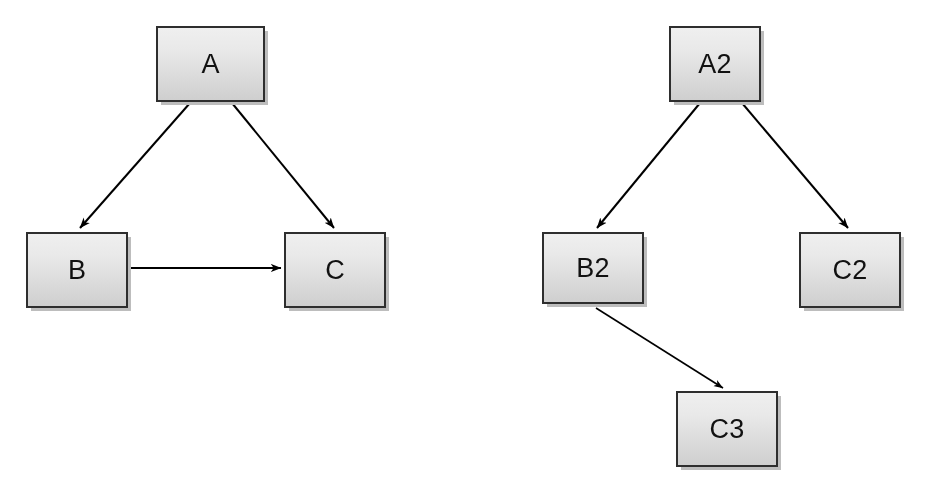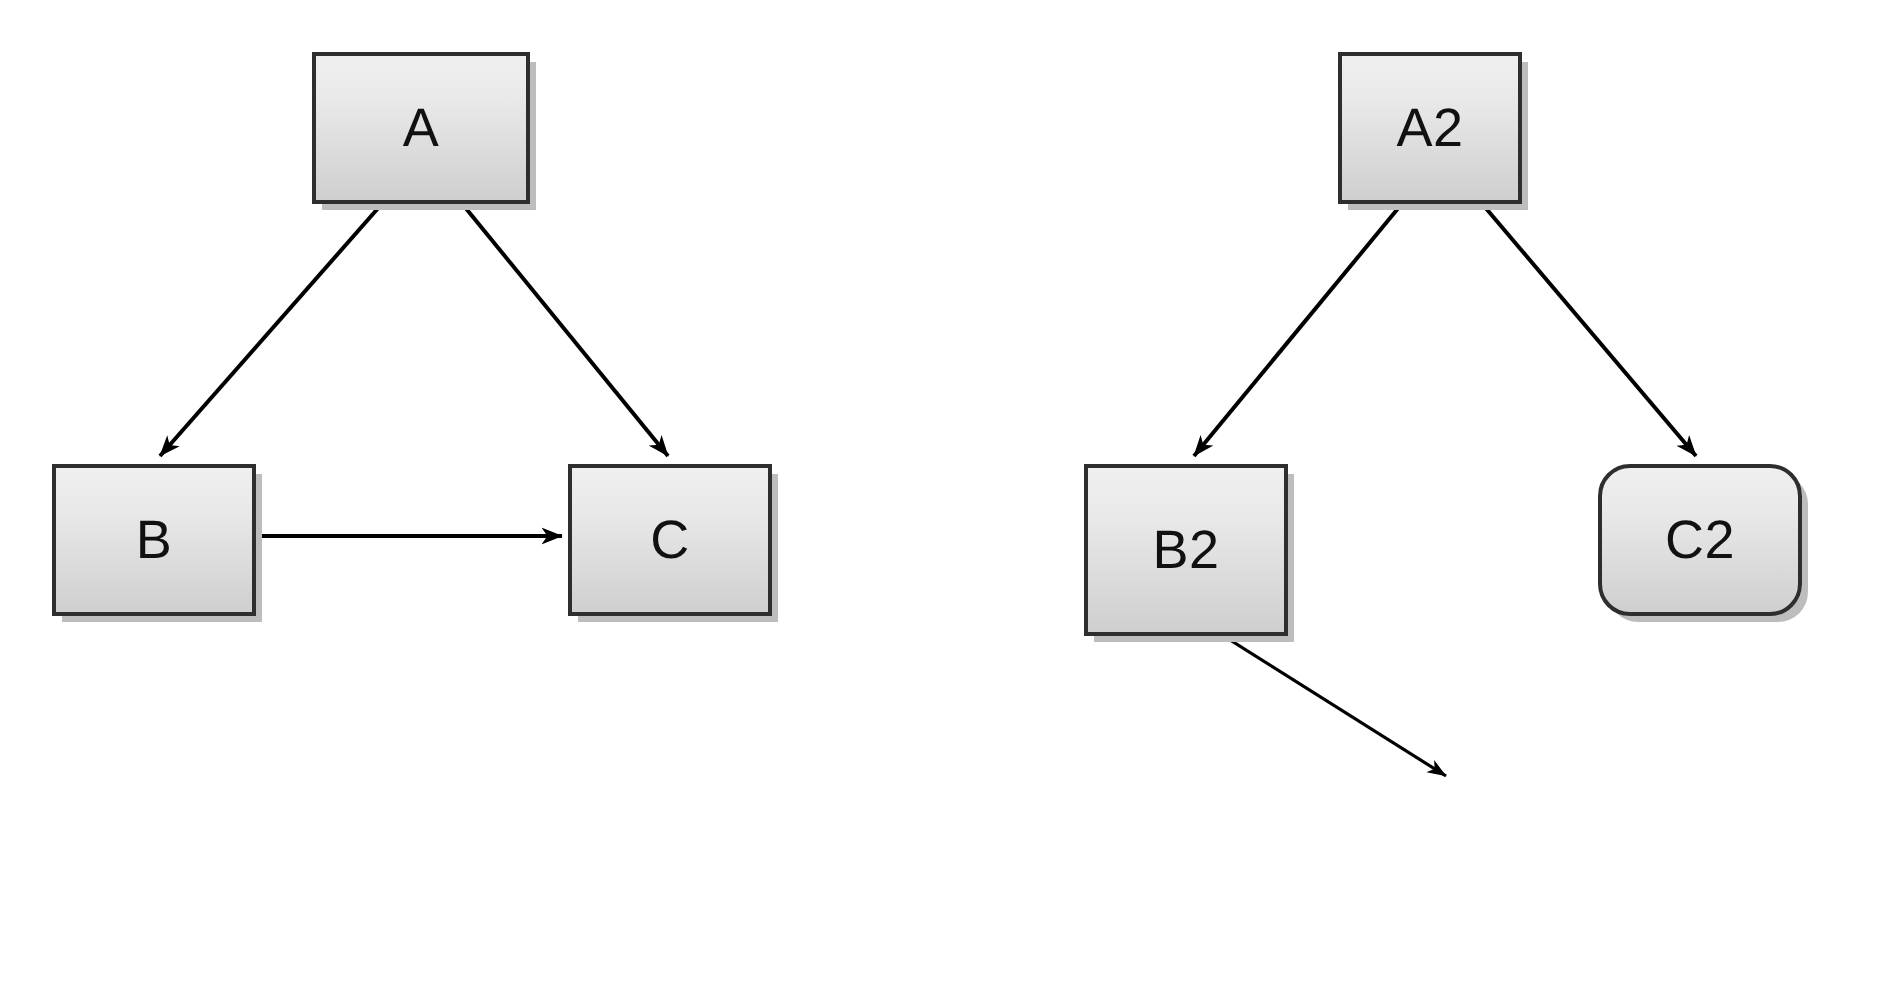--- a/index.html
+++ b/index.html
@@ -84,22 +84,25 @@
   </div>
 
   <div class="node" style="left:284px; top:232px; width:102px; height:76px;">
     <span class="node-label">C</span>
   </div>
 
   <div class="node" style="left:669px; top:26px; width:92px; height:76px;">
     <span class="node-label">A2</span>
   </div>
 
-  <div class="node" style="left:542px; top:232px; width:102px; height:86px;justify-content:center;">
+  <div class="node" style="left:542px; top:232px; width:102px; height:72px;justify-content:center;">
     <span class="node-label">B2</span>
   </div>
 
-  <div class="node" style="left:799px; top:232px; width:102px; height:76px;border-radius:16px;">
+  <div class="node" style="left:799px; top:232px; width:102px; height:76px;">
     <span class="node-label">C2</span>
   </div>
 
+  <div class="node" style="left:676px; top:391px; width:102px; height:76px;">
+    <span class="node-label">C3</span>
+  </div>
 
 </div>
 
 </body></html>

